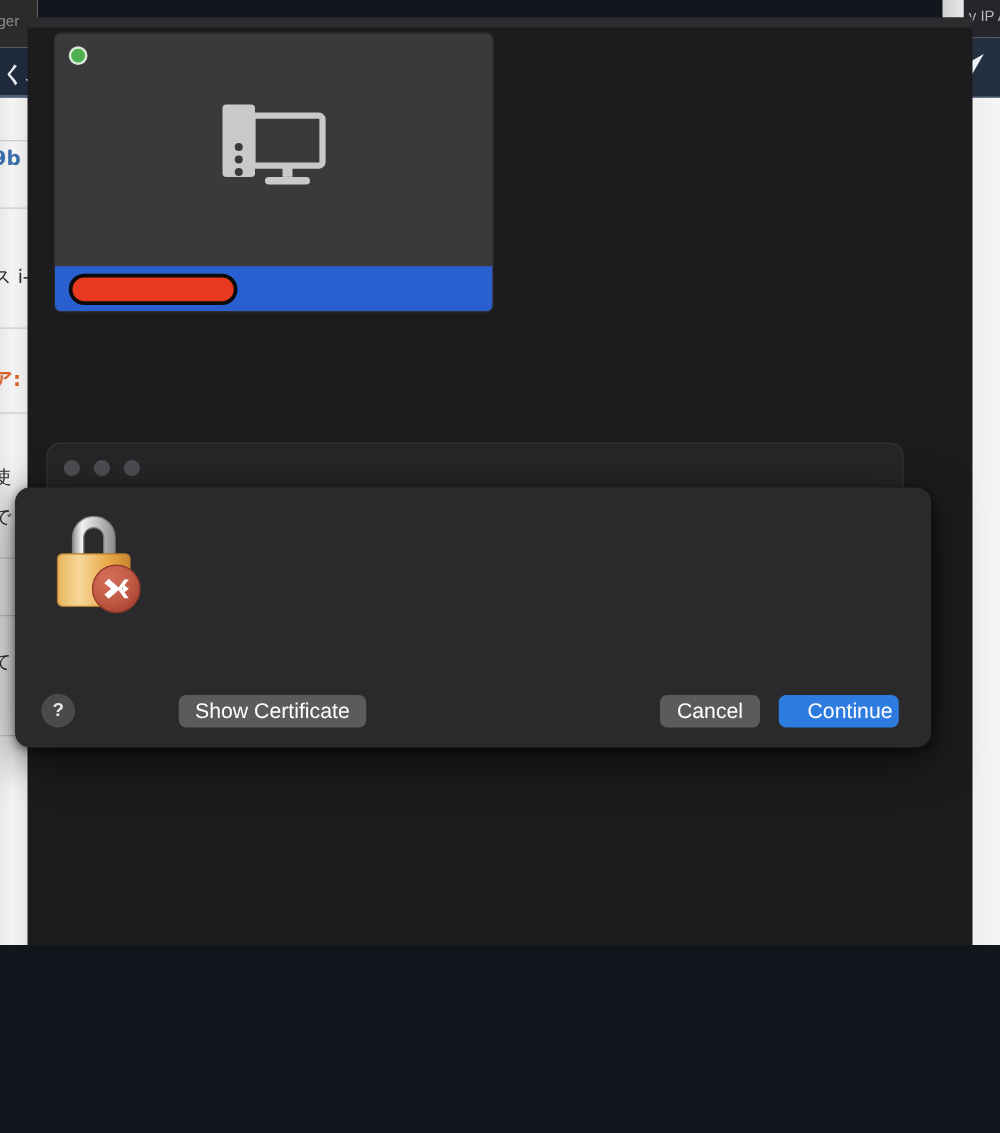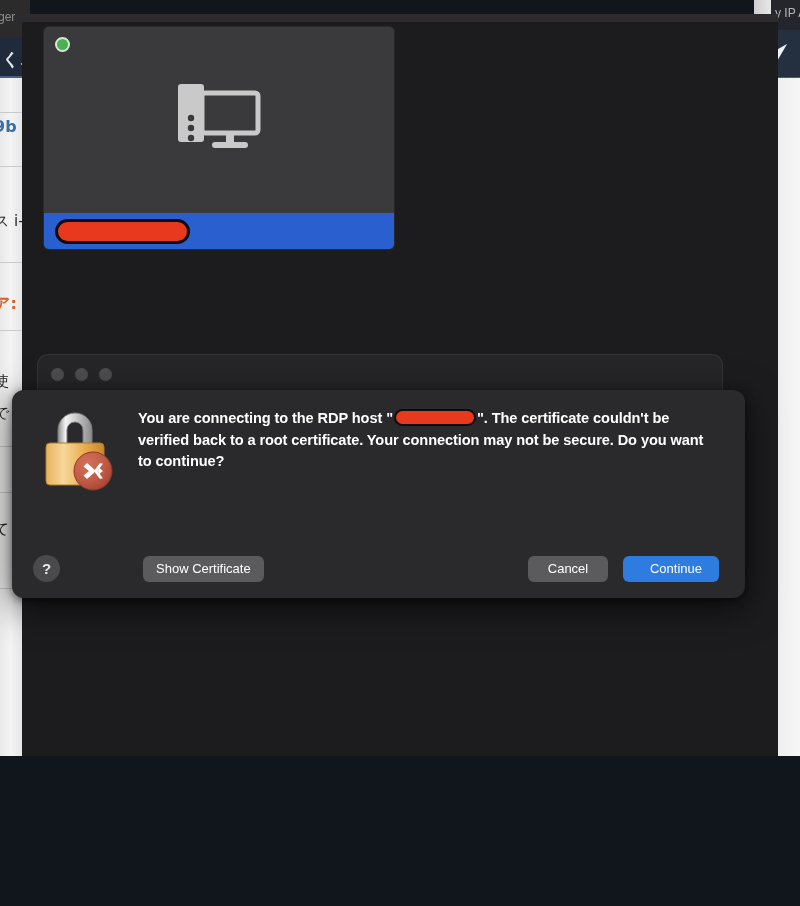--- a/index.html
+++ b/index.html
@@ -140,21 +140,21 @@
   }
 
   .help-button{
     position:absolute; left:33px; top:555px; width:27px; height:27px;
     border-radius:50%; background:#4a4a4d; color:#e8e8e8;
     font-size:15px; font-weight:bold; line-height:27px; text-align:center;
     cursor:pointer; border:none;
   }
   .btn{
     position:absolute; height:26px; border:none; border-radius:6px;
-    color:#ffffff; font-size:13px; font-family:"Liberation Sans", sans-serif;
+    color:#ffffff; font-size:17px; font-family:"Liberation Sans", sans-serif;
     cursor:pointer; padding:0 13px; line-height:26px;text-align:center;
   }
   .btn.gray{ background:#5b5b5e; }
   .btn.blue{ background:#2f7ce0;padding-left:23px; }
   .btn-showcert{ left:143px; top:556px; }
   .btn-cancel{ left:528px; top:556px; width:80px; }
   .btn-continue{ left:623px; top:556px; width:96px; }
 
   
   .rd-bottom-edge{
@@ -264,20 +264,19 @@
       <rect x="10" y="38" width="58" height="42" rx="4" fill="url(#body)" stroke="#b07c2b" stroke-width="1"></rect>
 
       <circle cx="57" cy="66" r="19" fill="url(#badge)" stroke="#8f3827" stroke-width="1"></circle>
 
       <path d="M51 58 L60 66 L51 74 L47.5 70.5 L53 66 L47.5 61.5 Z" fill="#ffffff"></path>
       <path d="M66 58 L62.5 61.5 L68 66 L62.5 70.5 L66 74 L63 66 Z" fill="#ffffff" transform="translate(-1,0)"></path>
       <path d="M67 58.5 L61.5 66 L67 73.5 L63.5 73.5 L58 66 L63.5 58.5 Z" fill="#ffffff"></path>
     </svg>
   </div>
 
-  <div class="alert-text"><span>You are connecting to the RDP host "</span><span class="redact-host"></span><span>". The certificate couldn't be verified back to a root certificate. Your connection may not be secure. Do you want to continue?</span></div>
 
   <button class="help-button">?</button>
   <button class="btn gray btn-showcert">Show Certificate</button>
   <button class="btn gray btn-cancel">Cancel</button>
   <button class="btn blue btn-continue">Continue</button>
 
 </div>
 
 </body></html>

